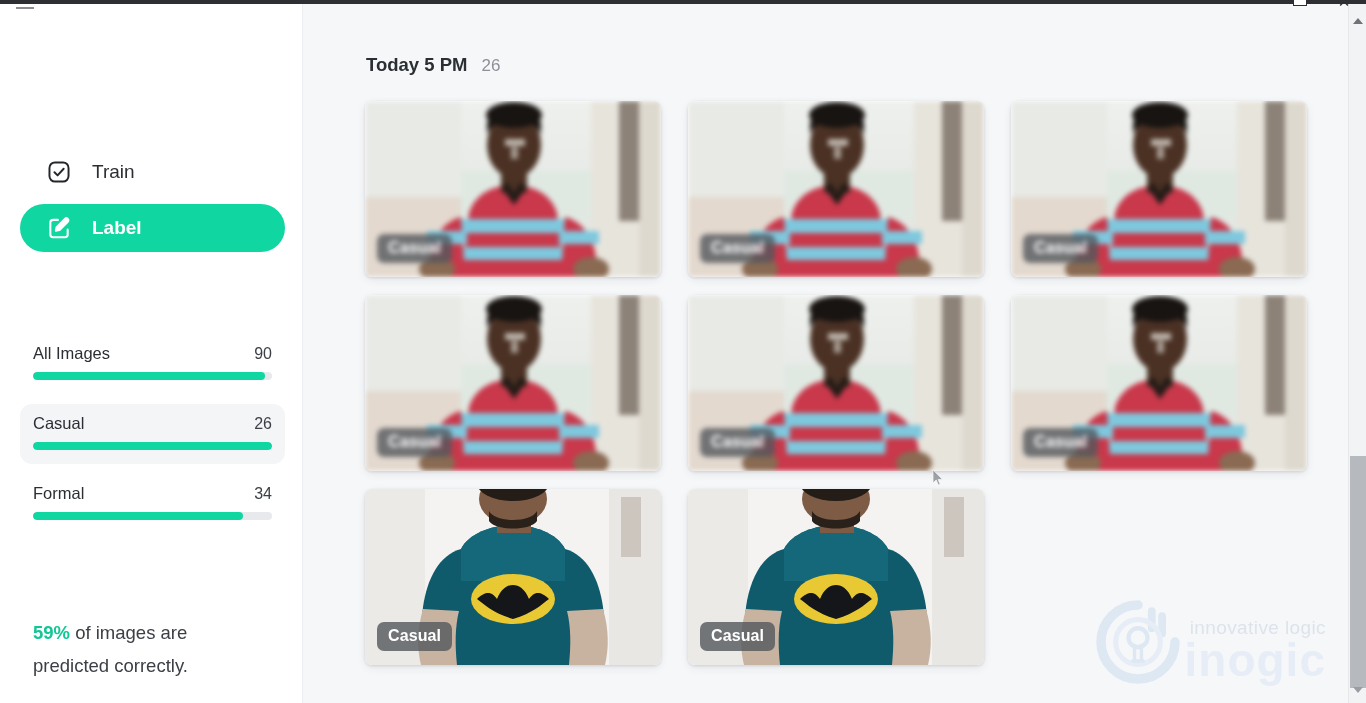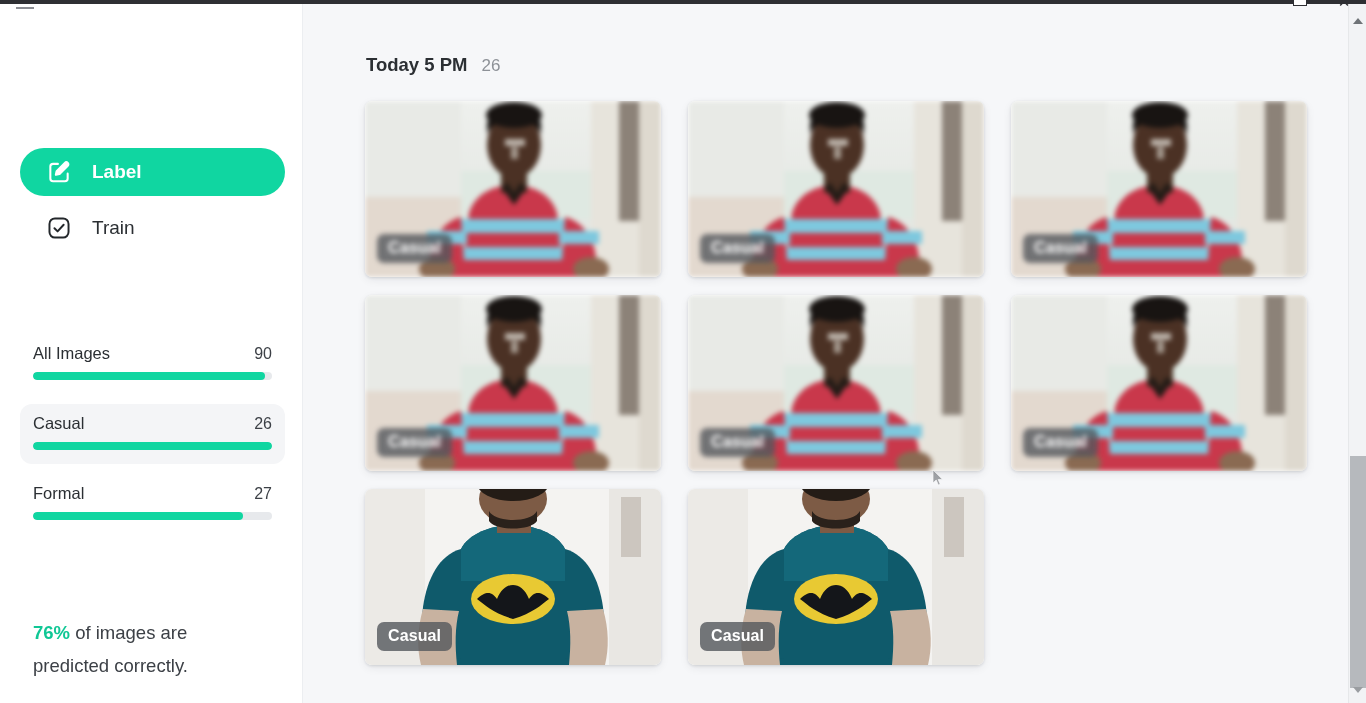--- a/index.html
+++ b/index.html
@@ -320,40 +320,40 @@
       <i></i>
     </div>
   <div class="win-ctrl-box"></div>
   <div class="win-ctrl-x">✕</div>
 
   <aside class="sidebar">
 
 
     <nav class="nav">
 
+      <div class="nav-item">
+        <span class="nav-icon">
+          <svg viewBox="0 0 24 24" fill="none" stroke="#23272b" stroke-width="1.8" stroke-linecap="round" stroke-linejoin="round">
+            <rect x="3.2" y="3.2" width="17.6" height="17.6" rx="5"></rect>
+            <path d="M7.8 12.2l2.9 2.9 5.6-6.1"></path>
+          </svg>
+        </span>
+        <span class="nav-label">Train</span>
+      </div>
+
       <div class="nav-item active">
         <span class="nav-icon">
           <svg viewBox="0 0 24 24" fill="none" stroke="#ffffff" stroke-width="1.9" stroke-linecap="round" stroke-linejoin="round">
             <path d="M20 13.5V18a2.5 2.5 0 0 1-2.5 2.5h-11A2.5 2.5 0 0 1 4 18V7a2.5 2.5 0 0 1 2.5-2.5H11"></path>
             <path d="M17.4 3.6a1.9 1.9 0 0 1 2.7 2.7l-7.6 7.6-3.4.7.7-3.4z" fill="#ffffff" stroke="#ffffff"></path>
           </svg>
         </span>
         <span class="nav-label">Label</span>
       </div>
 
-      <div class="nav-item">
-        <span class="nav-icon">
-          <svg viewBox="0 0 24 24" fill="none" stroke="#23272b" stroke-width="1.8" stroke-linecap="round" stroke-linejoin="round">
-            <rect x="3.2" y="3.2" width="17.6" height="17.6" rx="5"></rect>
-            <path d="M7.8 12.2l2.9 2.9 5.6-6.1"></path>
-          </svg>
-        </span>
-        <span class="nav-label">Train</span>
-      </div>
-
 
     </nav>
 
     <div class="stats">
 
       <div class="stat">
         <div class="stat-head">
           <span class="stat-name">All Images</span>
           <span class="stat-count">90</span>
         </div>
@@ -368,31 +368,31 @@
           <span class="stat-count">26</span>
         </div>
         <div class="stat-track">
           <div class="stat-fill" style="width: 100%;"></div>
         </div>
       </div>
 
       <div class="stat">
         <div class="stat-head">
           <span class="stat-name">Formal</span>
-          <span class="stat-count">27</span>
+          <span class="stat-count">34</span>
         </div>
         <div class="stat-track">
           <div class="stat-fill" style="width: 88%;"></div>
         </div>
       </div>
 
     </div>
 
     <div class="accuracy">
-      <span class="pct">76%</span><span> of images are predicted correctly.</span>
+      <span class="pct">59%</span><span> of images are predicted correctly.</span>
     </div>
 
   </aside>
 
   <main class="main">
 
     <div class="group-head">
       <span class="group-title">Today 5 PM</span>
       <span class="group-count">26</span>
     </div>
@@ -707,20 +707,34 @@
   </svg>
           </div>
           <div class="badge">Casual</div>
         </div>
       </div>
 
     <svg class="cursor-artifact" viewBox="0 0 12 16">
       <path d="M1 0 L1 13 L4.2 10 L6.3 15 L8.2 14.2 L6.2 9.5 L10.6 9.4 Z" fill="#5a5e63" stroke="#ffffff" stroke-width="0.7"></path>
     </svg>
 
+    <div class="watermark">
+      <svg class="wm-mark" viewBox="0 0 100 100">
+        <path d="M50 7 A43 43 0 1 0 93 50" fill="none" stroke="#b9d2ec" stroke-width="11" stroke-linecap="round"></path>
+        <path d="M66 14 L66 34 M78 20 L78 40" stroke="#b9d2ec" stroke-width="9" stroke-linecap="round"></path>
+        <circle cx="50" cy="50" r="26" fill="none" stroke="#cfe0f2" stroke-width="6"></circle>
+        <circle cx="50" cy="45" r="11" fill="none" stroke="#b9d2ec" stroke-width="5"></circle>
+        <path d="M46 54 L46 70 M54 54 L54 70" stroke="#b9d2ec" stroke-width="4" stroke-linecap="round"></path>
+        <path d="M44 72 L56 72" stroke="#b9d2ec" stroke-width="4" stroke-linecap="round"></path>
+      </svg>
+      <div class="wm-text">
+        <div class="wm-tag">innovative logic</div>
+        <div class="wm-name">inogic</div>
+      </div>
+    </div>
 
   </main>
 
   <div class="scrollbar">
     <div class="sb-arrow up">
         <i></i>
       </div>
     <div class="sb-thumb"></div>
     <div class="sb-arrow down">
         <i></i>

